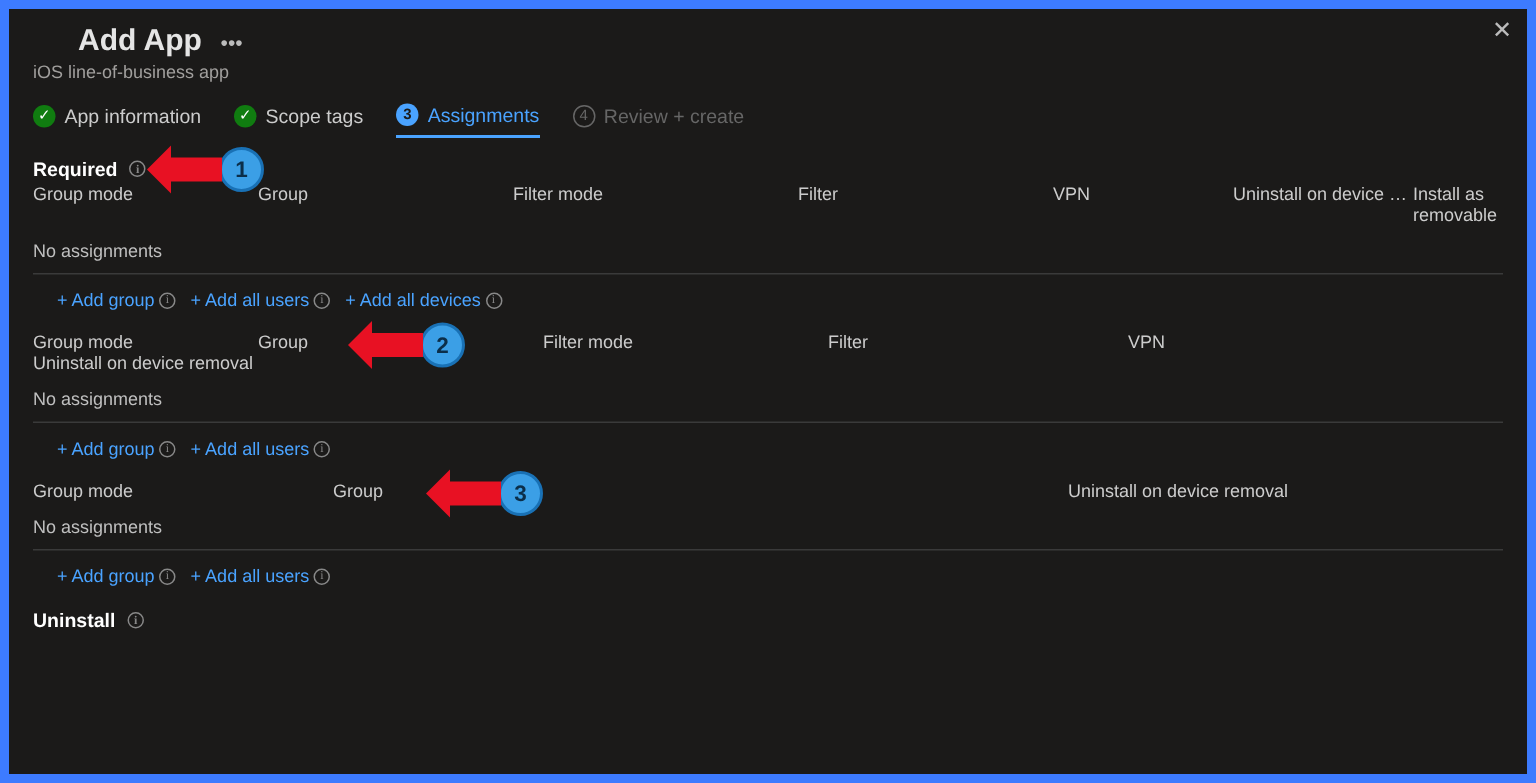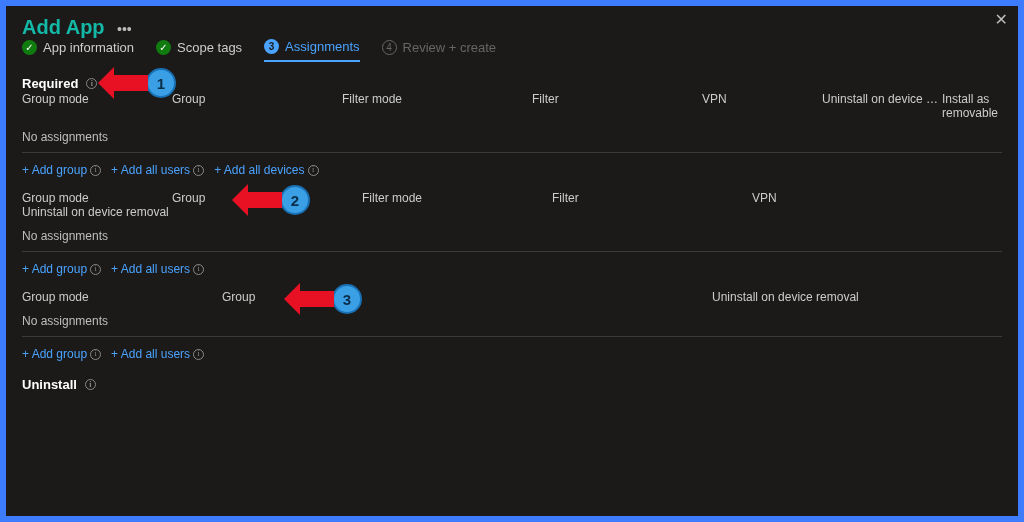--- a/index.html
+++ b/index.html
@@ -15,21 +15,21 @@
     background: #fff; border: 1px solid #ddd; display: flex; align-items: center; justify-content: center;
     gap: 4px;
   }
   .logo-how { font-family: Arial Black, Arial; font-weight: 900; font-size: 22px; line-height: 0.85; letter-spacing: -1px; }
   .logo-how .h { color: #29abe2; }
   .logo-how .t { color: #f7931e; }
   .logo-box {
     border: 3px solid #000; border-radius: 10px; padding: 2px 6px;
     font-family: Arial Black, Arial; font-weight: 900; font-size: 17px; line-height: 0.95; color: #000; text-align: center;
   }
-  .title { font-size: 20px; font-weight: 600; color: #14b8a6; }
+  .title { font-size: 20px; font-weight: 600; color: #e5e5e5; margin-left: 30px; }
   .title-dots { color: #bbb; margin-left: 8px; font-size: 14px; cursor: pointer; }
   .subtitle { font-size: 12px; color: #a19f9d; margin-top: 2px; margin-bottom: 14px; }
 
   .wizard { display: flex; gap: 22px; border-bottom: 0 solid #333; margin-bottom: 12px; font-size: 13px; align-items: center; }
   .wizard .step { display: inline-flex; align-items: flex-start; gap: 6px; padding-bottom: 6px; color: #ccc; }
   .wizard .step.current { color: #4aa3ff; border-bottom: 2px solid #4aa3ff; }
   .wizard .step.future { color: #666; }
   .step .ic { width: 15px; height: 15px; border-radius: 50%; display: inline-flex; align-items: center; justify-content: center; font-size: 10px; }
   .step.done .ic { background: #107c10; color: #fff; }
   .step.done .ic::after { content: "✓"; font-size: 10px; line-height: 1; }
@@ -45,21 +45,21 @@
   }
   .info-ic::after { content: "i"; font-style: normal; font-family: Georgia, serif; }
 
   .cols { display: grid; font-size: 12px; color: #ccc; padding-bottom: 6px; }
   .cols.g6 { grid-template-columns: 150px 170px 190px 170px 120px 120px 1fr; }
   .cols.g5 { grid-template-columns: 150px 190px 190px 200px 1fr; }
   .cols.g3 { grid-template-columns: 200px 490px 1fr; }
   .noassign { font-size: 12px; color: #bfbfbf; padding: 4px 0 8px 0; }
   hr.row { border: none; border-top: 1px solid #3a3a3a; }
 
-  .links { margin: 10px 0 14px 0; font-size: 12px; display: flex; gap: 10px; }
+  .links { margin: 10px 0 14px 16px; font-size: 12px; display: flex; gap: 10px; }
   .links a { color: #4aa3ff; text-decoration: none; cursor: pointer; display: inline-flex; align-items: center; gap: 3px; }
 
   
   .callout { position: absolute; display: flex; align-items: center; pointer-events: none; }
   .callout .shaft { width: 34px; height: 16px; background: #e81123; position: relative; }
   .callout .shaft::before {
     content: ""; position: absolute; left: -16px; top: -8px;
     border-top: 16px solid transparent; border-bottom: 16px solid transparent; border-right: 16px solid #e81123;
   }
   .callout .badge {
@@ -72,20 +72,21 @@
 <body>
 
 <div class="panel">
 
   <span class="close-x">✕</span>
 
 
   <div>
     <span class="title">Add App</span>
     <span class="title-dots">•••</span>
+    <div class="subtitle">iOS line-of-business app</div>
   </div>
 
   <div class="wizard">
     <div class="step done">
       <span class="ic"></span>
       <span>App information</span>
     </div>
     <div class="step done">
       <span class="ic"></span>
       <span>Scope tags</span>

